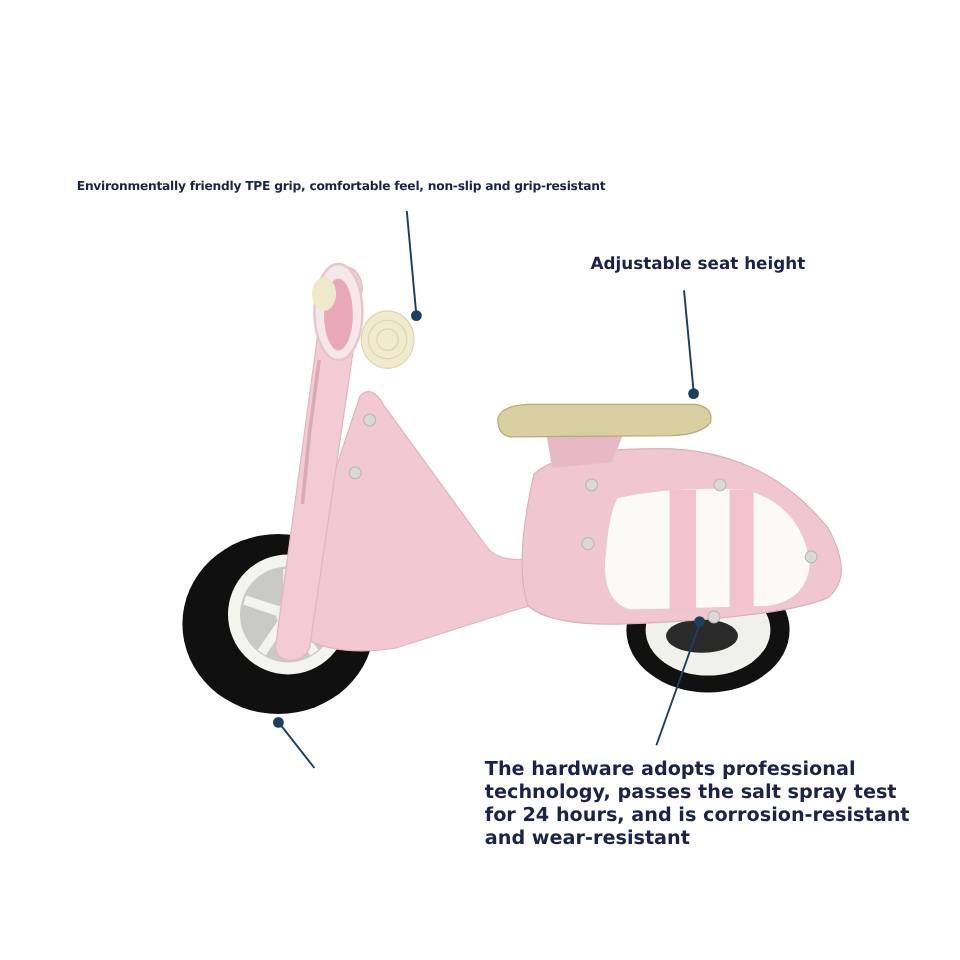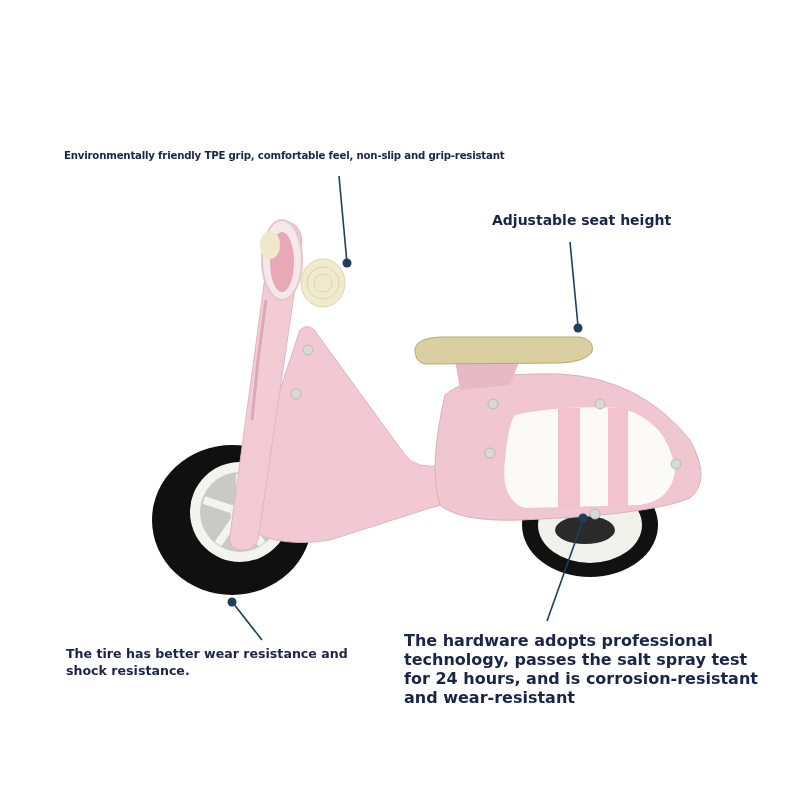--- a/index.html
+++ b/index.html
@@ -96,15 +96,14 @@
       <circle cx="578" cy="328" r="4.5" stroke="none"></circle>
       <line x1="262" y1="640" x2="233" y2="603"></line>
       <circle cx="232" cy="602" r="4.5" stroke="none"></circle>
       <line x1="547" y1="621" x2="583" y2="520"></line>
       <circle cx="583" cy="518" r="4.5" stroke="none"></circle>
     </g>
   </svg>
 
   <div class="label lbl-seat">Adjustable seat height</div>
   <div class="label lbl-grip">Environmentally friendly TPE grip, comfortable feel, non-slip and grip-resistant</div>
-  <div class="label lbl-tire">The tire has better wear resistance and shock resistance.</div>
   <div class="label lbl-hw">The hardware adopts professional technology, passes the salt spray test for 24 hours, and is corrosion-resistant and wear-resistant</div>
 </div>
 
 </body></html>

